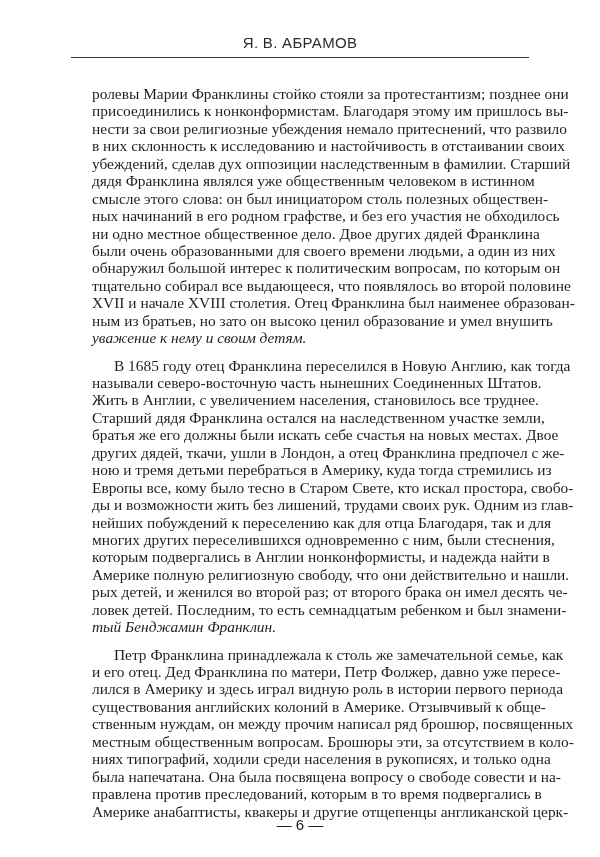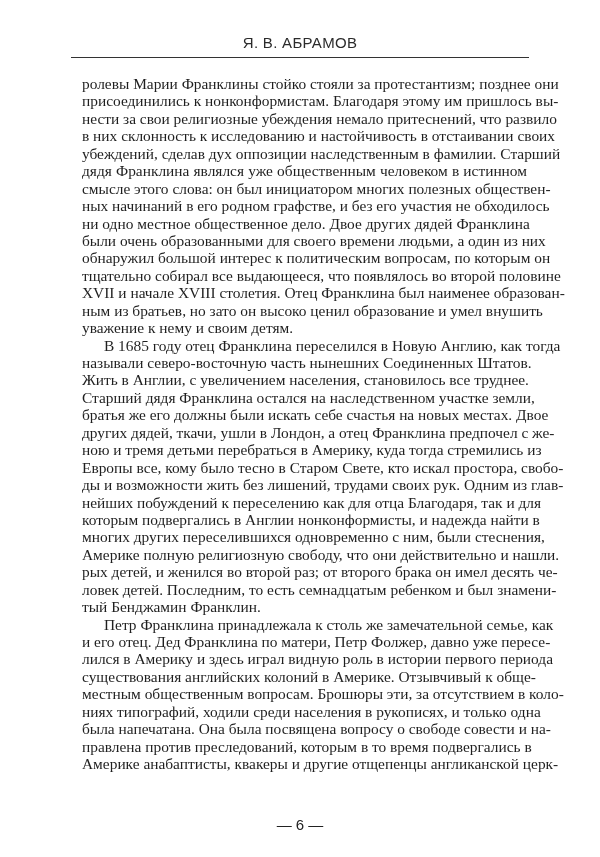--- a/index.html
+++ b/index.html
@@ -8,23 +8,23 @@
   .running-head {
     position:absolute; top:34px; left:0; width:600px; text-align:center;
     font-family:"Liberation Sans", sans-serif; font-size:15px; color:#2b2b2b;
     letter-spacing:0.3px;
   }
   .head-rule { position:absolute; top:57px; left:71px; width:458px; height:0; border-top:1.3px solid #333; }
   .body-text {
     position:absolute; top:75px; left:82px; width:445px;
     font-family:"Liberation Serif", serif; font-size:15.4px; line-height:17.45px; color:#1f1f1f;
   }
-  .para { margin:0; text-align:justify; }
+  .para { margin:10px; text-align:justify; }
   .line { display:block; white-space:nowrap; text-align:justify; text-align-last:justify; height:17.45px; overflow:visible; }
-  .line.last { text-align-last:left; }
+  .line.last { text-align-last:left;font-style:italic; }
   .line.indent { padding-left:22px; }
   .folio {
     position:absolute; top:816px; left:0; width:600px; text-align:center;
     font-family:"Liberation Sans", sans-serif; font-size:15px; color:#222;
   }
 </style>
 </head>
 <body>
 
 <div class="page">
@@ -32,53 +32,54 @@
   <div class="head-rule"></div>
 
   <div class="body-text" id="body-text">
       <div class="para">
         <span class="line">ролевы Марии Франклины стойко стояли за протестантизм; позднее они</span>
         <span class="line">присоединились к нонконформистам. Благодаря этому им пришлось вы-</span>
         <span class="line">нести за свои религиозные убеждения немало притеснений, что развило</span>
         <span class="line">в них склонность к исследованию и настойчивость в отстаивании своих</span>
         <span class="line">убеждений, сделав дух оппозиции наследственным в фамилии. Старший</span>
         <span class="line">дядя Франклина являлся уже общественным человеком в истинном</span>
-        <span class="line">смысле этого слова: он был инициатором многих полезных обществен-</span>
+        <span class="line">смысле этого слова: он был инициатором столь полезных обществен-</span>
         <span class="line">ных начинаний в его родном графстве, и без его участия не обходилось</span>
         <span class="line">ни одно местное общественное дело. Двое других дядей Франклина</span>
         <span class="line">были очень образованными для своего времени людьми, а один из них</span>
         <span class="line">обнаружил большой интерес к политическим вопросам, по которым он</span>
         <span class="line">тщательно собирал все выдающееся, что появлялось во второй половине</span>
         <span class="line">XVII и начале XVIII столетия. Отец Франклина был наименее образован-</span>
         <span class="line">ным из братьев, но зато он высоко ценил образование и умел внушить</span>
         <span class="line last">уважение к нему и своим детям.</span>
       </div>
       <div class="para">
         <span class="line indent">В 1685 году отец Франклина переселился в Новую Англию, как тогда</span>
         <span class="line">называли северо-восточную часть нынешних Соединенных Штатов.</span>
         <span class="line">Жить в Англии, с увеличением населения, становилось все труднее.</span>
         <span class="line">Старший дядя Франклина остался на наследственном участке земли,</span>
         <span class="line">братья же его должны были искать себе счастья на новых местах. Двое</span>
         <span class="line">других дядей, ткачи, ушли в Лондон, а отец Франклина предпочел с же-</span>
         <span class="line">ною и тремя детьми перебраться в Америку, куда тогда стремились из</span>
         <span class="line">Европы все, кому было тесно в Старом Свете, кто искал простора, свобо-</span>
         <span class="line">ды и возможности жить без лишений, трудами своих рук. Одним из глав-</span>
         <span class="line">нейших побуждений к переселению как для отца Благодаря, так и для</span>
+        <span class="line">многих других переселившихся одновременно с ним, были стеснения,</span>
         <span class="line">которым подвергались в Англии нонконформисты, и надежда найти в</span>
-        <span class="line">многих других переселившихся одновременно с ним, были стеснения,</span>
         <span class="line">Америке полную религиозную свободу, что они действительно и нашли.</span>
         <span class="line">рых детей, и женился во второй раз; от второго брака он имел десять че-</span>
         <span class="line">ловек детей. Последним, то есть семнадцатым ребенком и был знамени-</span>
         <span class="line last">тый Бенджамин Франклин.</span>
       </div>
       <div class="para">
         <span class="line indent">Петр Франклина принадлежала к столь же замечательной семье, как</span>
         <span class="line">и его отец. Дед Франклина по матери, Петр Фолжер, давно уже пересе-</span>
         <span class="line">лился в Америку и здесь играл видную роль в истории первого периода</span>
         <span class="line">существования английских колоний в Америке. Отзывчивый к обще-</span>
+        <span class="line">ственным нуждам, он между прочим написал ряд брошюр, посвященных</span>
         <span class="line">местным общественным вопросам. Брошюры эти, за отсутствием в коло-</span>
         <span class="line">ниях типографий, ходили среди населения в рукописях, и только одна</span>
         <span class="line">была напечатана. Она была посвящена вопросу о свободе совести и на-</span>
         <span class="line">правлена против преследований, которым в то время подвергались в</span>
         <span class="line">Америке анабаптисты, квакеры и другие отщепенцы англиканской церк-</span>
       </div>
     </div>
 
   <div class="folio">— 6 —</div>
 </div>

